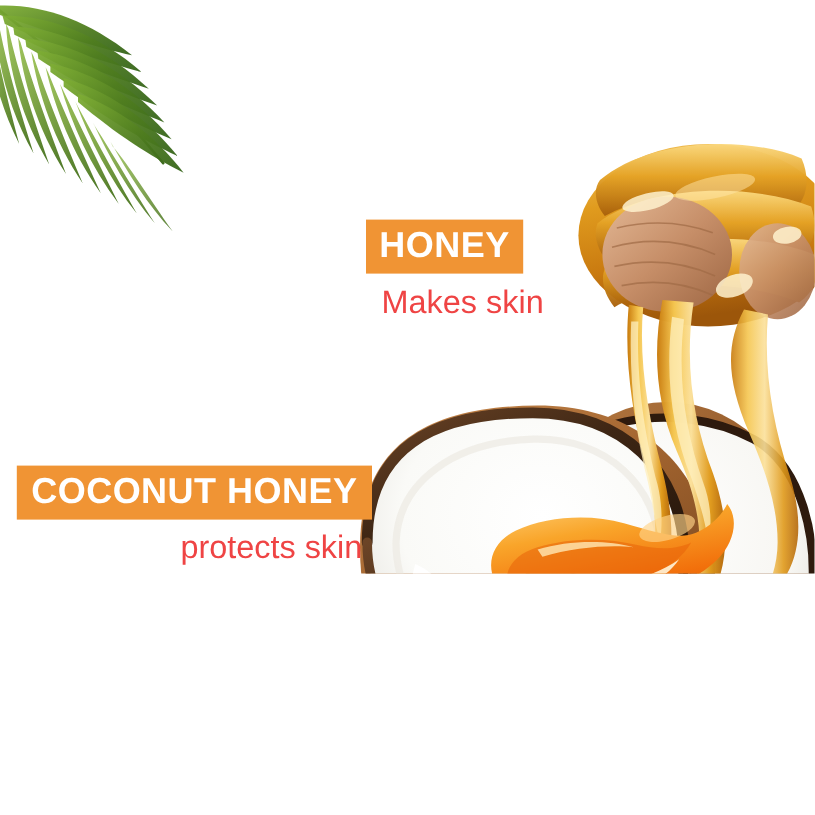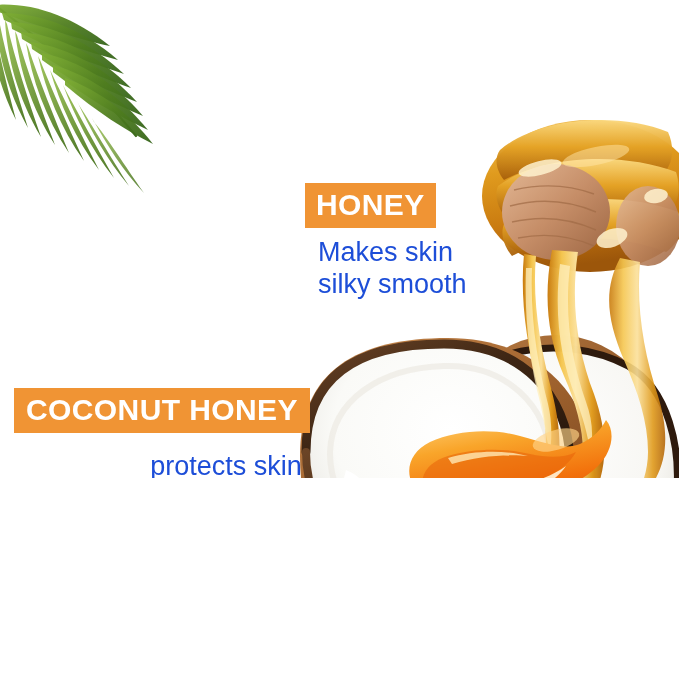--- a/index.html
+++ b/index.html
@@ -22,21 +22,21 @@
   .badge{
     display:inline-block;
     background:#F09434;
     color:#ffffff;
     font-weight:bold;
     letter-spacing:.4px;
     line-height:1;
     white-space:nowrap;
   }
   .sub{
-    color:#1d4ed8;
+    color:#ef4444;
     line-height:1.12;
     white-space:nowrap;
   }
 
   
   #honey-block{left:305px;top:183px;text-align:left;}
   #honey-block .badge{font-size:30px;padding:7px 11px 8px 11px;}
   #honey-block .sub{font-size:27px;margin-top:9px;padding-left:13px;}
 
   
@@ -307,21 +307,20 @@
                C424 645 426 656 414 662 C396 670 360 672 330 670
                C304 668 288 662 294 650 Z" fill="url(#milkG)"></path>
       <path d="M306 650 C314 640 332 634 352 633 C372 632 392 636 404 644
                C388 638 364 636 344 638 C324 640 312 644 306 650 Z" fill="#FFFFFF" opacity=".95"></path>
     </g>
   </svg>
 
   <div class="block" id="honey-block">
     <div class="badge">HONEY</div>
     <div class="sub">Makes skin</div>
-    <div class="sub" style="margin-top:2px;">silky smooth</div>
   </div>
 
   <div class="block" id="coconut-block">
     <div class="badge">COCONUT HONEY</div>
-    <div class="sub" style="margin-top:18px;">protects skin</div>
+    <div class="sub" style="margin-top:8px;">protects skin</div>
   </div>
 
 </div>
 
 </body></html>

